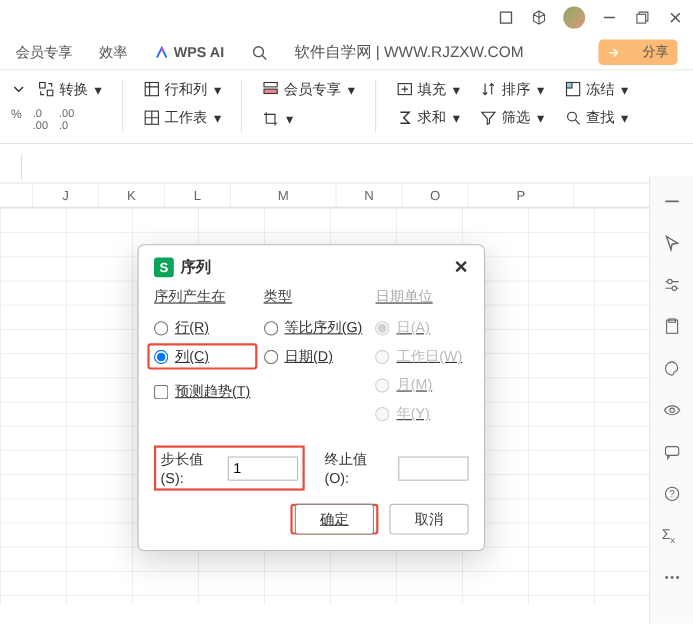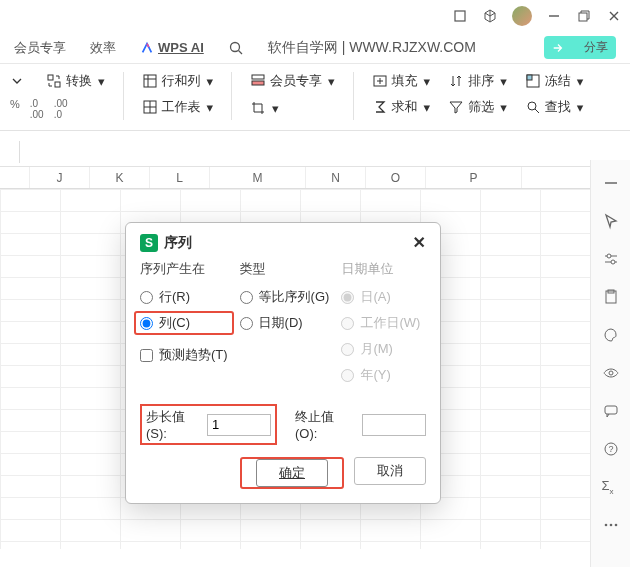--- a/index.html
+++ b/index.html
@@ -6,26 +6,26 @@
 body { width: 630px; height: 567px; background: #fff; overflow: hidden; position: relative; font-size: 13px; color: #333; }
 
 
 .titlebar { height: 32px; display: flex; justify-content: flex-end; align-items: center; padding: 0 8px; gap: 14px; }
 .titlebar .icon { width: 16px; height: 16px; display: inline-flex; align-items: center; justify-content: center; color: #555; }
 .avatar { width: 20px; height: 20px; border-radius: 50%; background: linear-gradient(135deg,#8a6,#d97); }
 
 
 .topnav { height: 32px; display: flex; align-items: center; padding: 0 14px; gap: 24px; border-bottom: 1px solid #e8e8e8; }
 .topnav span { color: #555; text-align: right; }
-.wpsai { display: flex; align-items: center; gap: 4px; font-weight: 600; color: #333; text-decoration: underline; }
+.wpsai { display: flex; align-items: center; gap: 4px; font-weight: 600; color: #333; }
 .wpsai svg { width: 14px; height: 14px; }
 .search-icon { width: 16px; height: 16px; color: #888; }
 .watermark { color: #bbb; font-size: 14px; }
 .cloud { margin-left: auto; }
-.share-btn { background: #5eead4; color: #fff; border-radius: 4px; padding: 3px 8px; display: flex; align-items: center; gap: 20px; font-size: 12px; }
+.share-btn { background: #fdba74; color: #fff; border-radius: 4px; padding: 3px 8px; display: flex; align-items: center; gap: 20px; font-size: 12px; }
 
 
 .ribbon { display: flex; padding: 8px 10px 10px 10px; gap: 18px; border-bottom: 1px solid #e2e2e2; }
 .ribbon-group { display: flex; flex-direction: column; gap: 8px; }
 .ribbon-sep { width: 1px; background: #e2e2e2; }
 .rbtn { display: flex; align-items: center; gap: 4px; color: #333; font-size: 13px; white-space: nowrap; }
 .rbtn svg { width: 16px; height: 16px; }
 .caret { margin-left: 2px; }
 
 
@@ -46,35 +46,35 @@
 
 .sidetool { position: absolute; right: 0; top: 160px; width: 40px; background: #fafafa; border-left: 1px solid #e8e8e8; height: 407px; display: flex; flex-direction: column; align-items: center; gap: 20px; padding-top: 14px; }
 .sidetool .sicon { width: 18px; height: 18px; color: #666; }
 
 
 .dialog { position: absolute; left: 125px; top: 222px; width: 316px; background: #fff; border: 1px solid #bbb; border-radius: 6px; box-shadow: 0 8px 30px rgba(0,0,0,0.18); padding: 10px 14px 14px 14px; }
 .dlg-title { display: flex; align-items: center; gap: 6px; font-size: 14px; font-weight: 600; color: #333; }
 .dlg-title .logo { width: 18px; height: 18px; background: #0aa35a; border-radius: 3px; display:flex;align-items:center;justify-content:center;color:#fff;font-weight:bold;font-size:12px;}
 .dlg-close { margin-left: auto; font-size: 16px; color: #333; cursor: pointer; }
 .dlg-body { display: flex; gap: 12px; margin-top: 8px; }
-.dlg-col { display: flex; flex-direction: column; gap: 8px; }
+.dlg-col { display: flex; flex-direction: column; gap: 8px; text-decoration: underline; }
 .dlg-col .hdr { color: #444; margin-bottom: 2px; }
 .dlg-col.date .hdr { color: #aaa; }
 .radio { display: flex; align-items: center; gap: 6px; font-size: 13px; }
 .radio input { width: 13px; height: 13px; }
 .radio.disabled { color: #bbb; }
 .radio.disabled input { accent-color: #ccc; }
 .highlight { border: 2px solid #e74c3c; border-radius: 3px; padding: 1px 4px; margin: -3px -6px; }
 .check { display: flex; align-items: center; gap: 6px; margin-top: 6px; }
 .dlg-row { display: flex; align-items: center; gap: 8px; margin-top: 20px; }
 .dlg-row input[type=text] { width: 64px; height: 22px; border: 1px solid #bbb; padding: 0 4px; font-size: 13px; }
 .step-wrap { border: 2px solid #e74c3c; padding: 2px 4px; display:flex; align-items:center; gap:6px;}
 .dlg-buttons { display: flex; gap: 10px; justify-content: flex-end; margin-top: 12px; }
 .btn { min-width: 72px; height: 28px; border: 1px solid #bbb; background: #fff; border-radius: 3px; font-size: 13px; display:flex;align-items:center;justify-content:center;}
-.btn.primary-wrap { border: 2px solid #e74c3c; padding: 14px; border-radius:3px;text-decoration:underline;}
+.btn.primary-wrap { border: 2px solid #e74c3c; padding: 2px; border-radius:3px;text-decoration:underline;}
 .btn.primary-wrap .btn { border: 1px solid #888; }
 </style>
 </head>
 <body>
 
 <div class="titlebar">
   <span class="icon">
       <svg viewBox="0 0 16 16">
         <rect x="3" y="3" width="10" height="10" fill="none" stroke="currentColor" stroke-width="1.2"></rect>
       </svg>
@@ -124,21 +124,21 @@
   <span class="share-btn">
     <svg viewBox="0 0 14 14" width="12" height="12">
         <path d="M2 7h8M7 3l4 4-4 4" fill="none" stroke="#fff" stroke-width="1.5"></path>
       </svg>
     <span>分享</span>
   </span>
 </div>
 
 <div class="ribbon">
   <div class="ribbon-group">
-    <div style="display:flex;gap:22px;align-items:center;">
+    <div style="display:flex;gap:10px;align-items:center;">
       <svg width="14" height="14">
           <path d="M3 5l4 4 4-4" fill="none" stroke="#333" stroke-width="1.3"></path>
         </svg>
       <span class="rbtn">
           <svg viewBox="0 0 16 16">
             <rect x="2" y="2" width="5" height="5" fill="none" stroke="#333"></rect>
             <rect x="9" y="9" width="5" height="5" fill="none" stroke="#333"></rect>
             <path d="M10 3h3v3M6 13H3v-3" fill="none" stroke="#333"></path>
           </svg>
           <span>转换</span>

